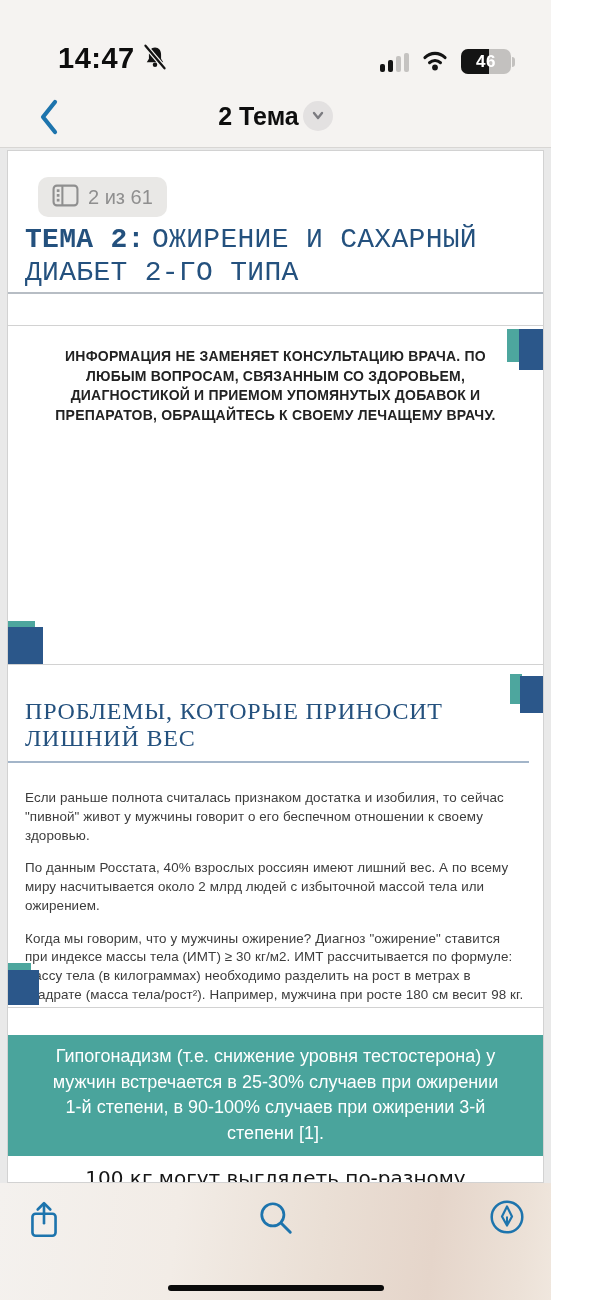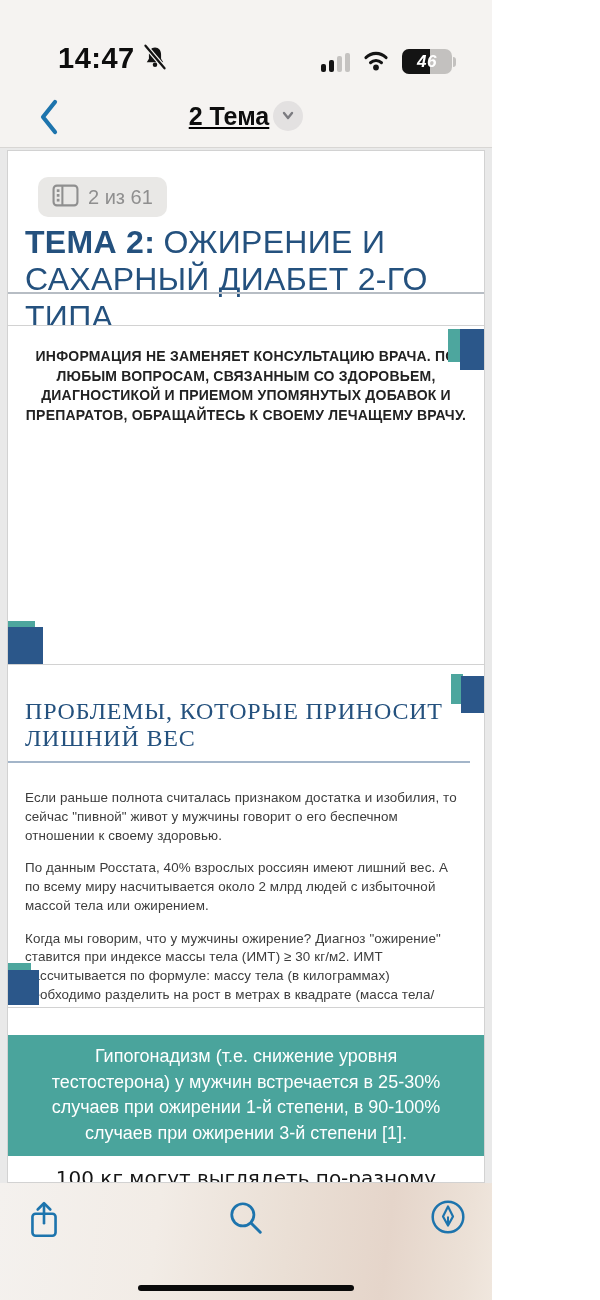--- a/index.html
+++ b/index.html
@@ -1,65 +1,65 @@
 <!DOCTYPE html>
 <html><head>
 <meta charset="utf-8">
 <style>
   html,body{margin:0;padding:0;}
   body{width:600px;height:1300px;overflow:hidden;font-family:"Liberation Sans",sans-serif;}
-  .screen{position:relative;width:492px;height:1300px;background:#e9e9e9;overflow:hidden;}
+  .screen{position:relative;width:551px;height:1300px;background:#e9e9e9;overflow:hidden;}
 
   
   .status-bar{position:absolute;top:0;left:0;right:0;height:85px;background:#f5f3f1;
     display:flex;align-items:flex-end;justify-content:space-between;
     padding:0 36px 10px 58px;box-sizing:border-box;}
   .time-wrap{display:flex;align-items:center;gap:7px;}
   .time{font-size:29px;font-weight:700;color:#0d0d0d;letter-spacing:.5px;}
   .status-right{display:flex;align-items:center;gap:11px;}
   .signal{display:flex;align-items:flex-end;gap:3px;height:20px;}
   .signal .bar{width:5px;border-radius:2px;}
   .bar1{height:8px;background:#141414;}
   .bar2{height:12px;background:#141414;}
   .bar3{height:16px;background:#c5c3c1;}
   .bar4{height:19px;background:#c5c3c1;}
   .battery-wrap{display:flex;align-items:center;}
   .battery{position:relative;width:50px;height:25px;border-radius:7px;background:#c3c1bf;overflow:hidden;}
   .battery-fill{position:absolute;left:0;top:0;bottom:0;width:55%;background:#141414;}
   .battery-num{position:absolute;inset:0;display:flex;align-items:center;justify-content:center;
-    color:#fff;font-weight:700;font-size:17px;letter-spacing:.5px;font-style:italic;}
+    color:#fff;font-weight:700;font-size:17px;letter-spacing:.5px;}
   .battery-cap{width:3px;height:10px;background:#c3c1bf;border-radius:0 3px 3px 0;margin-left:1px;}
 
   
   .nav-bar{position:absolute;top:85px;left:0;right:0;height:63px;background:#f5f3f1;
     border-bottom:1px solid #d8d6d4;box-sizing:border-box;}
   .back-btn{position:absolute;left:34px;top:12px;width:30px;height:40px;background:none;border:none;
     padding:0;cursor:pointer;}
   .nav-center{position:absolute;left:0;right:0;top:0;height:100%;display:flex;align-items:center;
-    justify-content:center;gap:4px;text-decoration:underline;}
+    justify-content:center;gap:4px;}
   .nav-title{font-size:25px;font-weight:700;color:#0e0e0e;}
   .nav-disclosure{width:30px;height:30px;border-radius:50%;background:#e3e1e1;border:none;padding:0;
     display:flex;align-items:center;justify-content:center;cursor:pointer;}
 
   
   .viewer{position:absolute;top:148px;left:0;right:0;bottom:117px;background:#e9e9e9;
     padding:2px 7px 0;box-sizing:border-box;}
   .page{position:relative;background:#fff;border:1px solid #d2d2d2;border-top:none;
     box-sizing:border-box;overflow:hidden;}
   .page.first{border-top:1px solid #d2d2d2;}
   .p1{height:176px;}
   .p2{height:339px;}
   .p3{height:343px;}
   .p4{height:175px;}
 
   
   .pill{display:inline-flex;align-items:center;gap:9px;background:#e9e8e6;border-radius:10px;
     padding:7px 14px;margin:26px 0 0 30px;border:none;cursor:pointer;}
   .pill-label{color:#8f8f8f;font-size:20px;}
-  .doc-title{margin:7px 26px 0 17px;font-family:Liberation Sans, sans-serif;font-size:32px;
+  .doc-title{margin:7px 26px 0 17px;font-family:Liberation Mono, monospace;font-size:28px;
     line-height:1.17;color:#24517e;letter-spacing:.3px;}
   .doc-title .lead{font-weight:700;margin-right:.26em;}
   .title-rule{position:absolute;left:0;right:0;top:141px;height:2px;background:#b7bdc4;}
 
   
   .sq{position:absolute;}
   .sq-teal{background:#4da69e;z-index:1;}
   .sq-blue{background:#2b578a;z-index:2;}
   .p2 .tr-teal{top:3px;right:23px;width:13px;height:33px;}
   .p2 .tr-blue{top:3px;right:0;width:24px;height:41px;}

